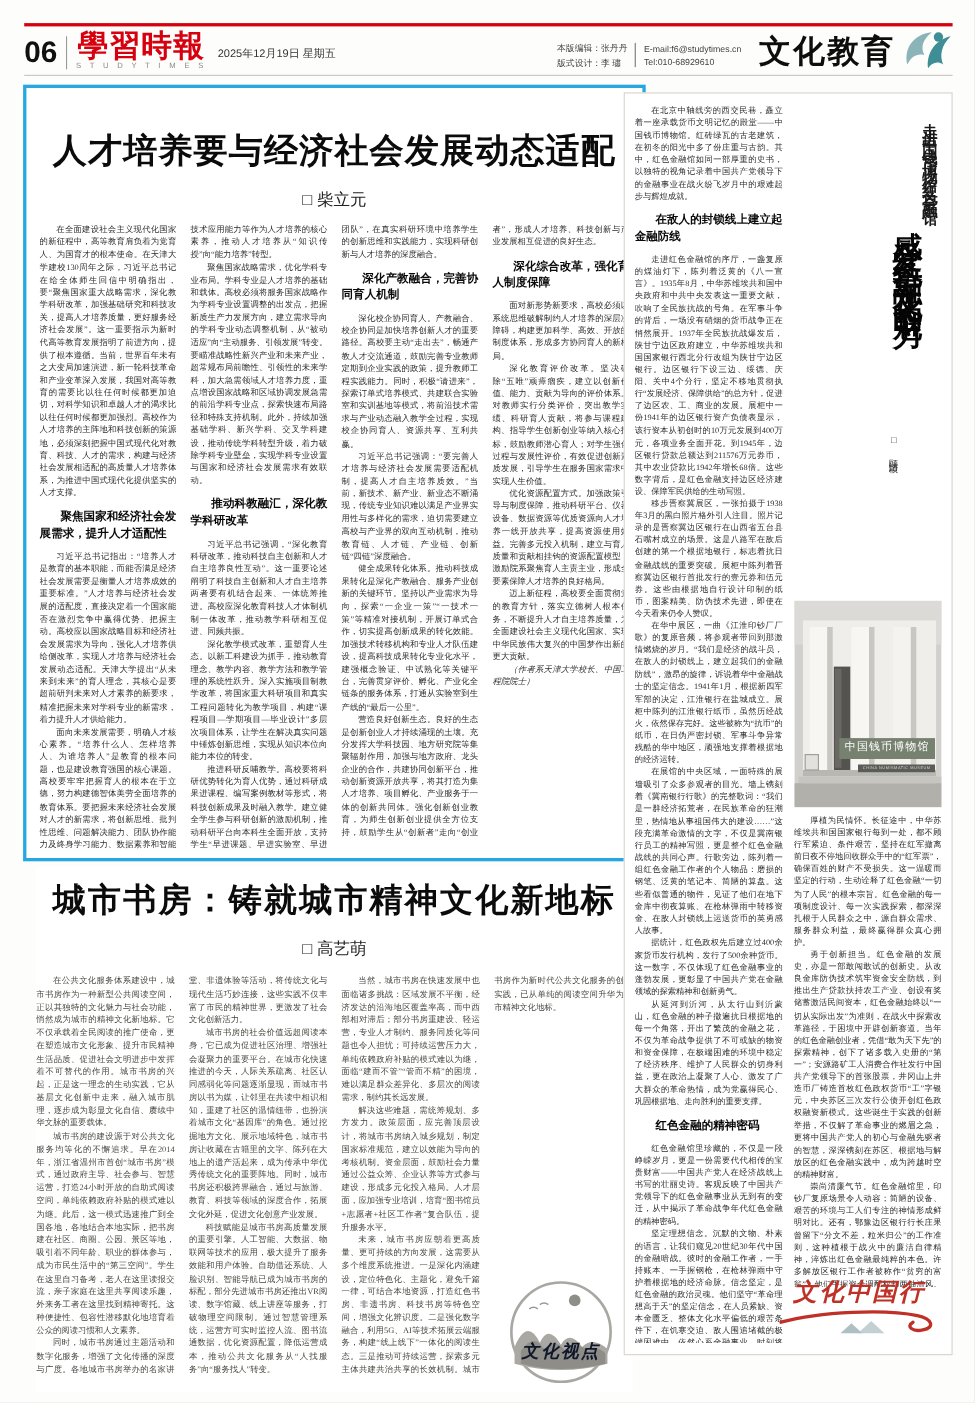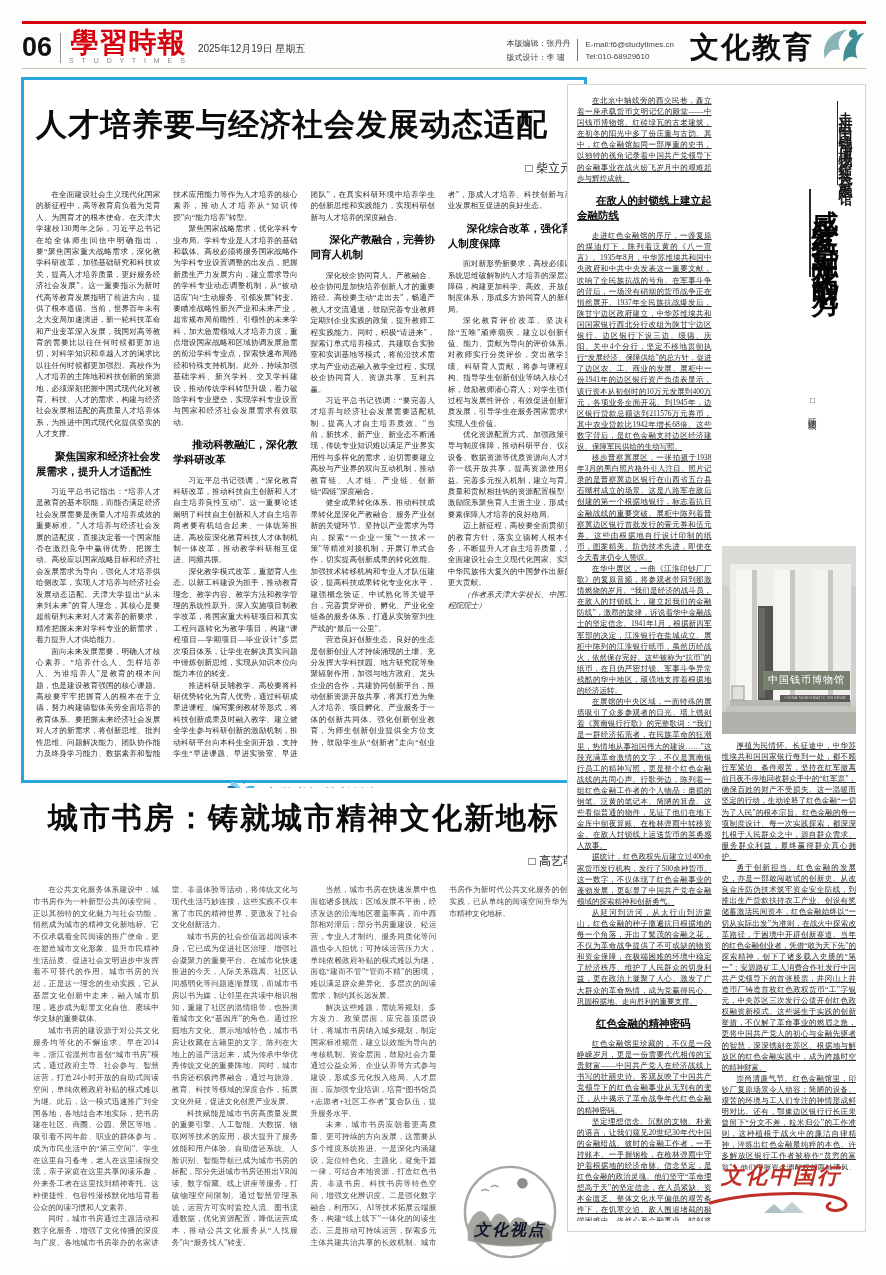--- a/index.html
+++ b/index.html
@@ -19,22 +19,22 @@
   #editor-block{display:flex;align-items:center;margin-left:auto;margin-top:6px;}
   #editor-block .col{display:flex;flex-direction:column;gap:3px;font-size:8px;color:#444;}
   #editor-block .vbar{width:1px;height:22px;background:#777;margin:0 7px;}
   #section-title{font-size:29px;font-weight:bold;color:#0d0d0d;margin:0 4px 0 16px;line-height:36px;letter-spacing:2px;}
   #header-logo{margin-top:-2px;}
   #header-bottom-line{position:absolute;left:22px;top:68px;width:844px;height:1px;background:#c9c4bd;}
 
   
   #main-article{position:absolute;left:21px;top:77px;width:536px;height:690px;border:3px solid #27a7e0;
                 background:#fff;padding:6px 12px 4px 12px;box-sizing:content-box;}
-  #main-title{font-size:31px;font-weight:bold;text-align:left;letter-spacing:1px;color:#0b0b0b;margin-top:18px;}
-  .byline{text-align:right;font-size:12px;color:#222;margin-top:14px;}
+  #main-title{font-size:31px;font-weight:bold;text-align:center;letter-spacing:1px;color:#0b0b0b;margin-top:30px;}
+  .byline{text-align:center;font-size:15px;color:#222;margin-top:14px;}
   #main-cols{margin-top:12px;height:578px;column-count:4;column-gap:13px;column-fill:auto;overflow:hidden;
              font-size:7.6px;line-height:1.5;text-align:justify;color:#2c2c2c;}
   #main-cols p, #bottom-cols p, .rcol p{margin:0;text-indent:2em;}
   h4.subhead{font-family:"Liberation Sans","DejaVu Sans",sans-serif;font-size:10.5px;line-height:1.45;
              font-weight:bold;color:#0a0a0a;margin:9px 0 7px 0;text-indent:1.8em;}
   p.note{font-style:italic;color:#333;margin-top:4px;}
   #forum-logo{break-inside:avoid;margin:12px 2px 0 2px;}
   #forum-row{display:flex;align-items:center;justify-content:center;gap:6px;}
   #forum-name{font-family:"Liberation Sans",sans-serif;font-size:14px;font-weight:bold;color:#1a7ab8;letter-spacing:1px;}
   #forum-tags{border-top:1px solid #9a958e;margin-top:6px;padding-top:4px;text-align:center;
@@ -46,21 +46,21 @@
   #bottom-cols{margin-top:14px;height:376px;column-count:4;column-gap:13px;column-fill:auto;overflow:hidden;
                font-size:7.6px;line-height:1.55;text-align:justify;color:#474641;}
   #viewpoint-badge{position:absolute;right:14px;bottom:2px;width:102px;text-align:center;}
   #viewpoint-text{position:absolute;left:0;right:0;top:56px;font-weight:bold;font-size:16px;color:#0f172a;
                   letter-spacing:2px;font-style:italic;}
 
   
   #right-article{position:absolute;left:567px;top:84px;width:299px;height:1148px;border:1px solid #d8d3cb;
                  background:#fff;box-sizing:border-box;padding:10px 9px;}
   #right-flex{display:flex;gap:10px;height:100%;}
-  .rcol{width:50%;font-size:7.5px;line-height:1.48;text-align:justify;color:#2c2c2c;overflow:hidden;text-decoration:underline;}
+  .rcol{width:50%;font-size:7.5px;line-height:1.48;text-align:justify;color:#2c2c2c;overflow:hidden;}
   #rcol2{position:relative;}
   #vertical-head{writing-mode:vertical-rl;height:445px;display:flex;justify-content:flex-start;position:relative;margin-left:auto;}
   #r-kicker{font-family:"Liberation Sans",sans-serif;font-size:14px;letter-spacing:6px;color:#1a1a1a;
             margin-bottom:0;padding-top:6px;font-weight:bold;}
   #r-title{font-size:27px;font-weight:bold;letter-spacing:8px;color:#050505;margin-right:12px;padding-top:4px;}
   #r-byline{position:absolute;left:2px;top:300px;writing-mode:vertical-rl;font-size:8.5px;color:#333;letter-spacing:2px;}
   #museum-photo{position:relative;width:100%;height:188px;margin:6px 0 6px 0;overflow:hidden;}
   #photo-sign{position:absolute;right:6px;bottom:44px;background:#76816f;color:#fff;font-size:10px;
               padding:2px 5px;letter-spacing:1px;}
   #photo-sign-en{position:absolute;right:6px;bottom:32px;background:#5b5b57;color:#d8d8d4;font-size:3.5px;

